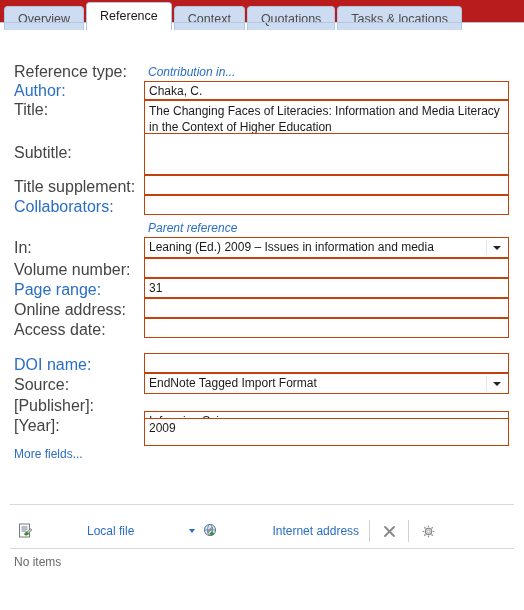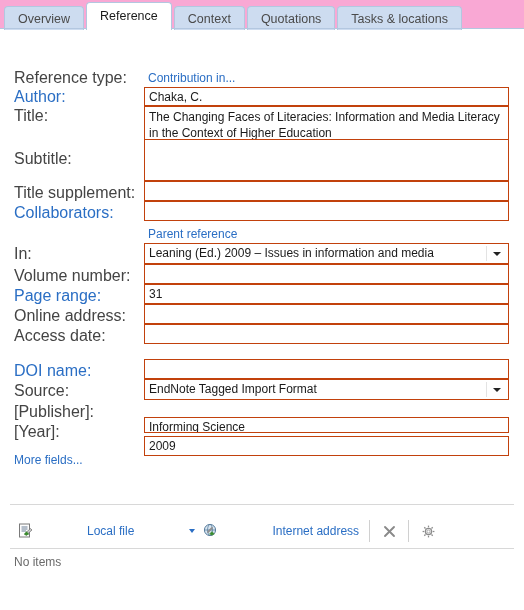--- a/index.html
+++ b/index.html
@@ -13,22 +13,22 @@
     overflow: hidden;
     font-family: "Liberation Sans", sans-serif;
     font-size: 12px;
     color: #333333;
     position: relative;
   }
 
   
   .tabstrip {
     position: relative;
-    height: 29px;
-    background: #f9a8d4;
+    height: 23px;
+    background: #b91c1c;
     padding-left: 4px;
     box-sizing: border-box;
   }
   .tabstrip-inner {
     display: flex;
     align-items: flex-end;
     height: 29px;
     gap: 2px;
   }
   .tab {
@@ -103,20 +103,21 @@
     font-size: 12px;
     color: #1a1a1a;
     padding: 2px 4px 0 4px;
     line-height: 15px;
     overflow: hidden;
   }
   .fld.plain {
     border: none;
     background: transparent;
     padding-left: 4px;
+    font-style: italic;
   }
   .fld.link-val {
     color: #2a6ec4;
   }
   .fld .caret {
     position: absolute;
     right: 7px;
     top: 50%;
     margin-top: -2px;
     width: 0;
@@ -305,21 +306,21 @@
     </div>
   </div>
 
   <div class="row" style="top:371px">
     <div class="lbl" style="top:3px">[Publisher]:</div>
     <div class="fld" style="top:17px;height:16px">Informing Science</div>
   </div>
 
   <div class="row" style="top:391px">
     <div class="lbl" style="top:3px">[Year]:</div>
-    <div class="fld" style="top:16px;height:20px">2009</div>
+    <div class="fld" style="top:4px;height:28px">2009</div>
   </div>
 
   <div class="morefields" style="top:424px">More fields...</div>
 </div>
 
 <div class="sep-line" style="top:504px"></div>
 
 <div class="toolbar" style="top:514px">
 
   <div class="tb-item">

